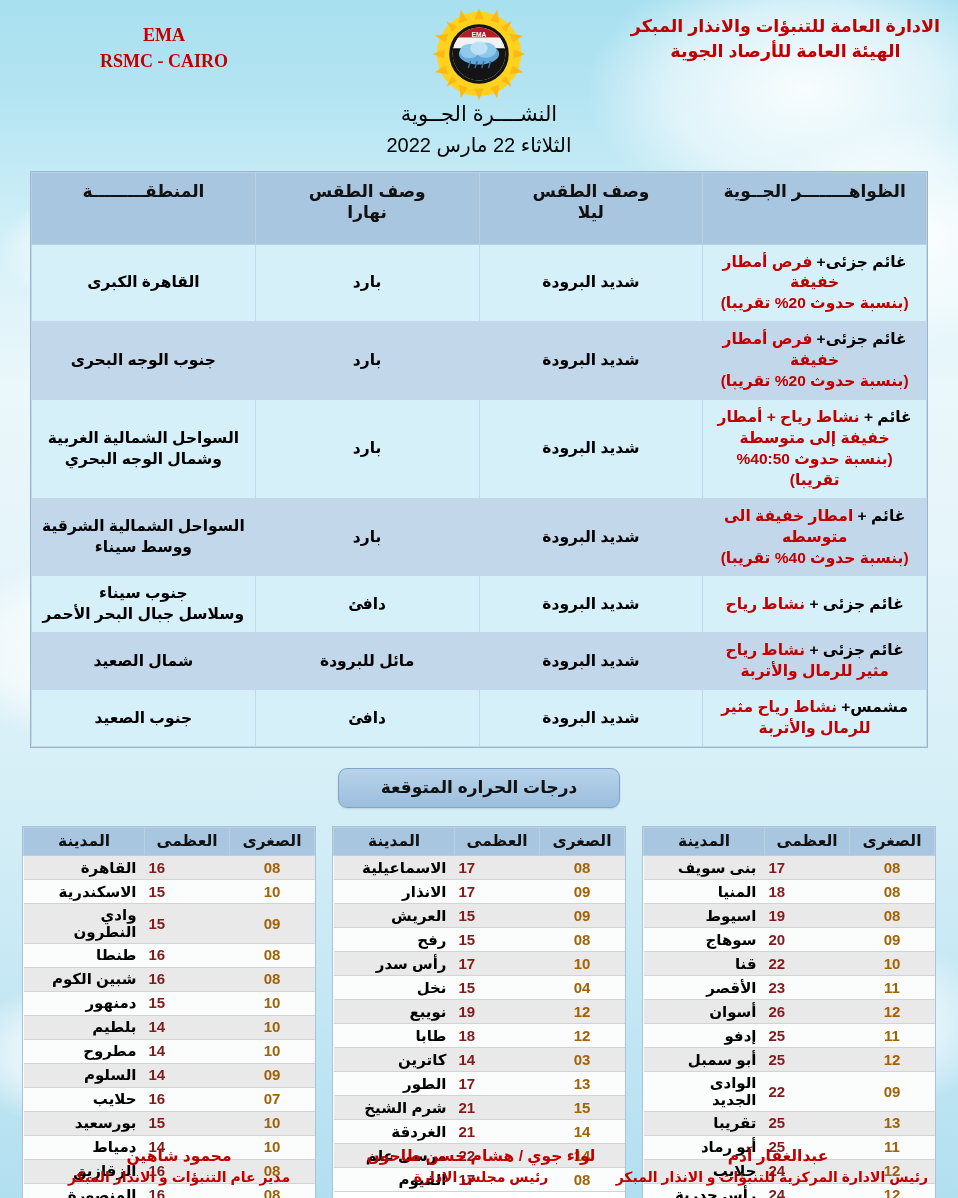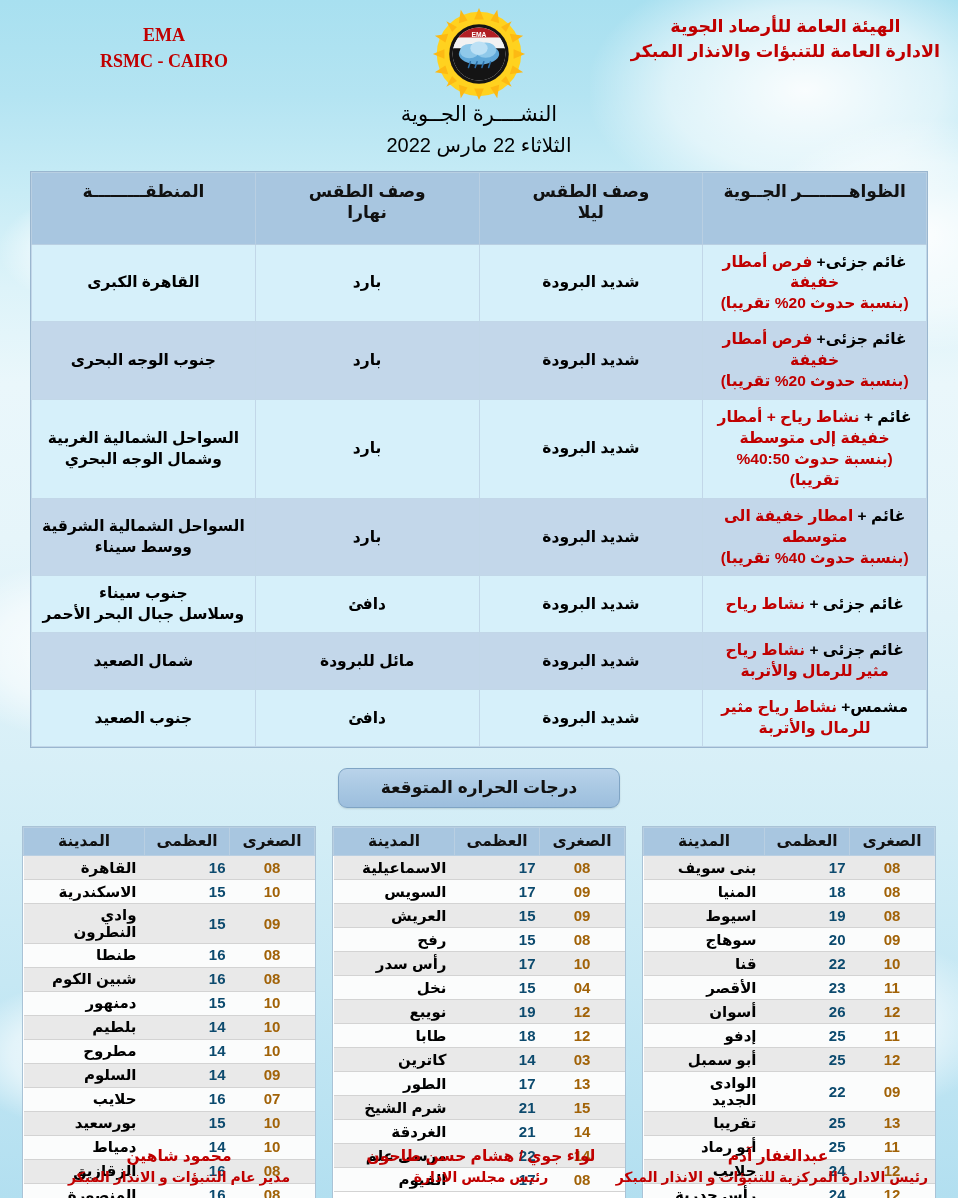--- a/index.html
+++ b/index.html
@@ -175,21 +175,21 @@
   table.temp td {
     font-size: 15px;
     font-weight: bold;
     padding: 2px 4px;
     border-top: 1px solid #d3d3d3;
     border-bottom: 1px solid #d3d3d3;
     height: 19px;
     line-height: 1.15;
   }
   table.temp td.city { text-align: right; color: #000; padding-right: 8px; padding-left: 28px; }
-  table.temp td.max  { text-align: right; color: #0c4a6e; margin-top: 6px; }
+  table.temp td.max  { text-align: left; color: #7f1d1d; margin-top: 6px; }
   table.temp td.min  { text-align: center; color: #a16207; }
   table.temp tr.r-odd  td { background: #e9e9e9; }
   table.temp tr.r-even td { background: #fbfcfc; }
 
   
   .footer {
     position: absolute;
     left: 0;
     right: 0;
     bottom: 0;
@@ -220,22 +220,22 @@
 <div class="cloud c5"></div>
 <div class="cloud c6"></div>
 <div class="cloud c7"></div>
 <div class="cloud c8"></div>
 
 <div class="page">
 
   <div class="topbar">
 
     <div class="org-block">
+      <div>الادارة العامة للتنبؤات والانذار المبكر</div>
       <div>الهيئة العامة للأرصاد الجوية</div>
-      <div>الادارة العامة للتنبؤات والانذار المبكر</div>
     </div>
 
     <div class="ema-block">
       <div>EMA</div>
       <div>RSMC - CAIRO</div>
     </div>
 
     <div class="logo-wrap">
       <svg viewBox="0 0 100 100" width="96" height="96">
         <g>
@@ -502,21 +502,21 @@
         </thead>
         <tbody>
           <tr class="r-odd">
               <td class="min">08</td>
               <td class="max">17</td>
               <td class="city">الاسماعيلية</td>
             </tr>
           <tr class="r-even">
               <td class="min">09</td>
               <td class="max">17</td>
-              <td class="city">السويس</td>
+              <td class="city">الانذار</td>
             </tr>
           <tr class="r-odd">
               <td class="min">09</td>
               <td class="max">15</td>
               <td class="city">العريش</td>
             </tr>
           <tr class="r-even">
               <td class="min">08</td>
               <td class="max">15</td>
               <td class="city">رفح</td>

